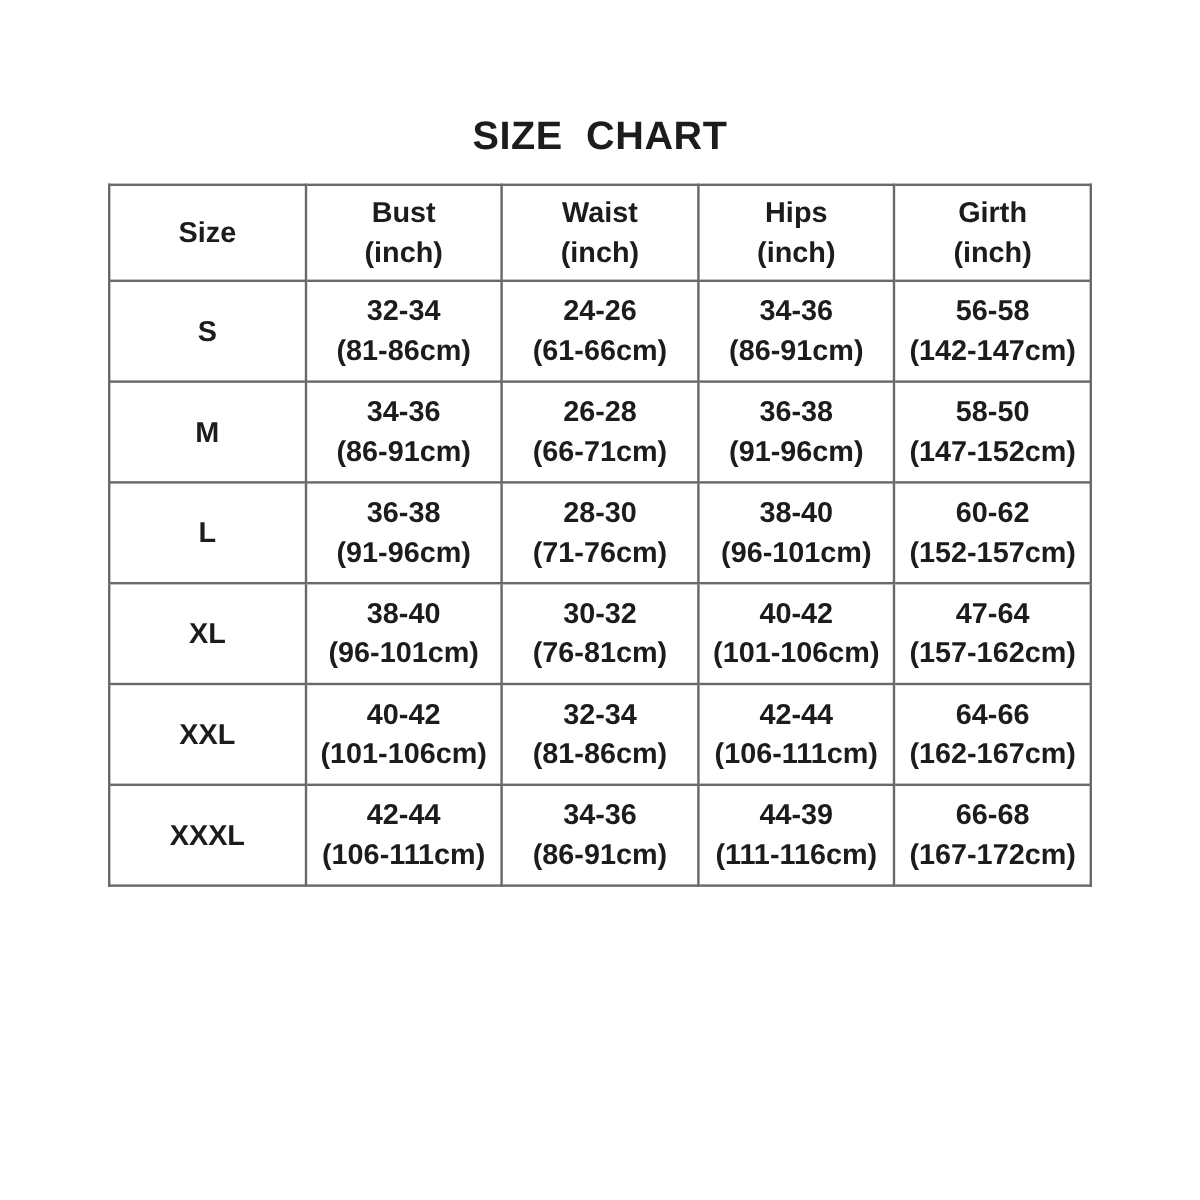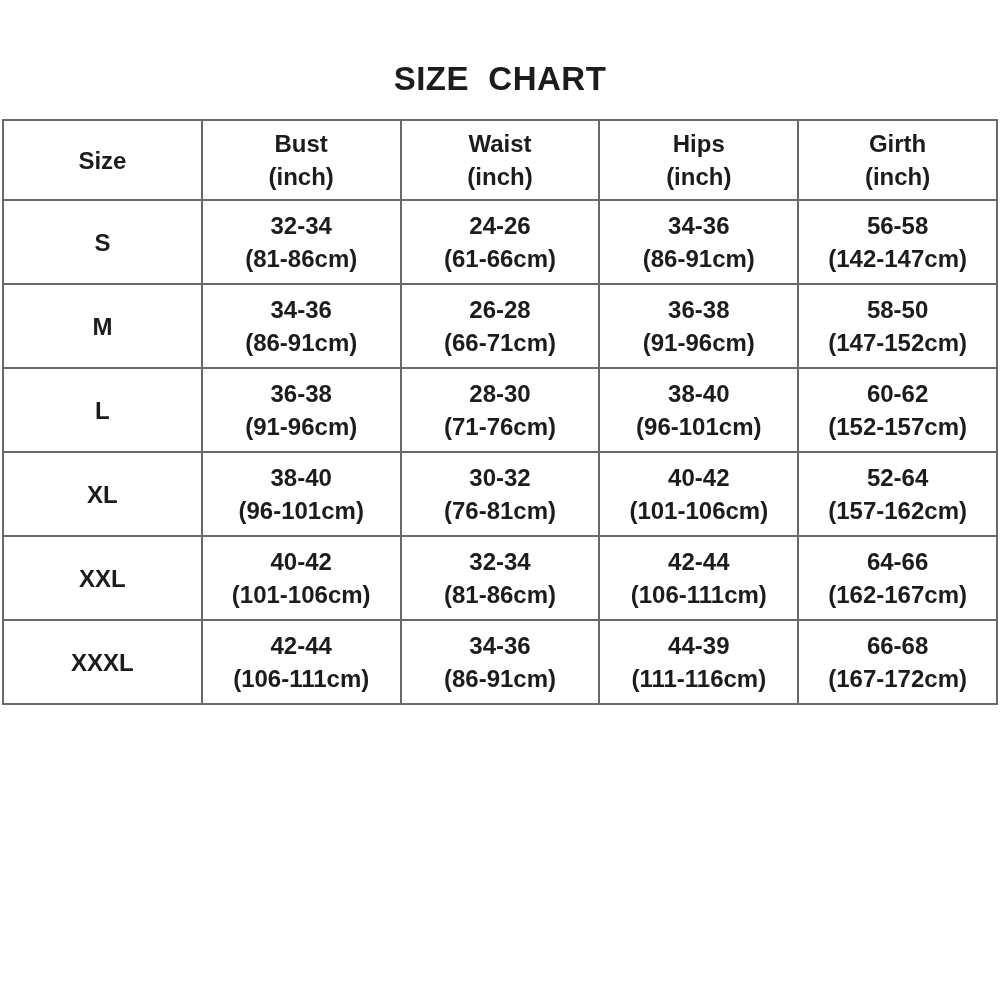--- a/index.html
+++ b/index.html
@@ -7,31 +7,31 @@
     width: 1000px;
     height: 1000px;
     background: var(--bg, #ffffff);
     color: var(--text, #1c1c1c);
     font-family: "Liberation Sans", sans-serif;
     font-weight: bold;
     overflow: hidden;
   }
   .page-title {
     margin: 0;
-    padding-top: 58px;
+    padding-top: 92px;
     height: 41px;
     text-align: center;
     font-size: 33px;
     line-height: 41px;
     font-weight: bold;
     letter-spacing: 0.5px;
     white-space: pre;
   }
   .size-table {
-    width: 996px;
+    width: 820px;
     margin: 20px auto 0 auto;
     border-collapse: collapse;
     table-layout: fixed;
   }
   .size-table th,
   .size-table td {
     border: 2px solid var(--border, #686868);
     text-align: center;
     vertical-align: middle;
     padding: 0;
@@ -146,21 +146,21 @@
         </td>
         <td>
           <div class="line">30-32</div>
           <div class="line">(76-81cm)</div>
         </td>
         <td>
           <div class="line">40-42</div>
           <div class="line">(101-106cm)</div>
         </td>
         <td>
-          <div class="line">52-64</div>
+          <div class="line">47-64</div>
           <div class="line">(157-162cm)</div>
         </td>
       </tr>
       <tr>
         <td>
           <div class="line">XXL</div>
         </td>
         <td>
           <div class="line">40-42</div>
           <div class="line">(101-106cm)</div>

